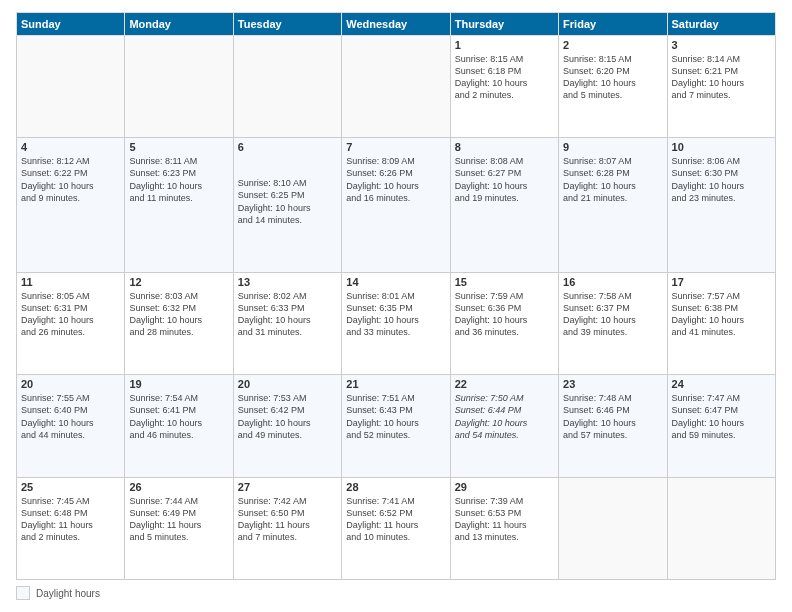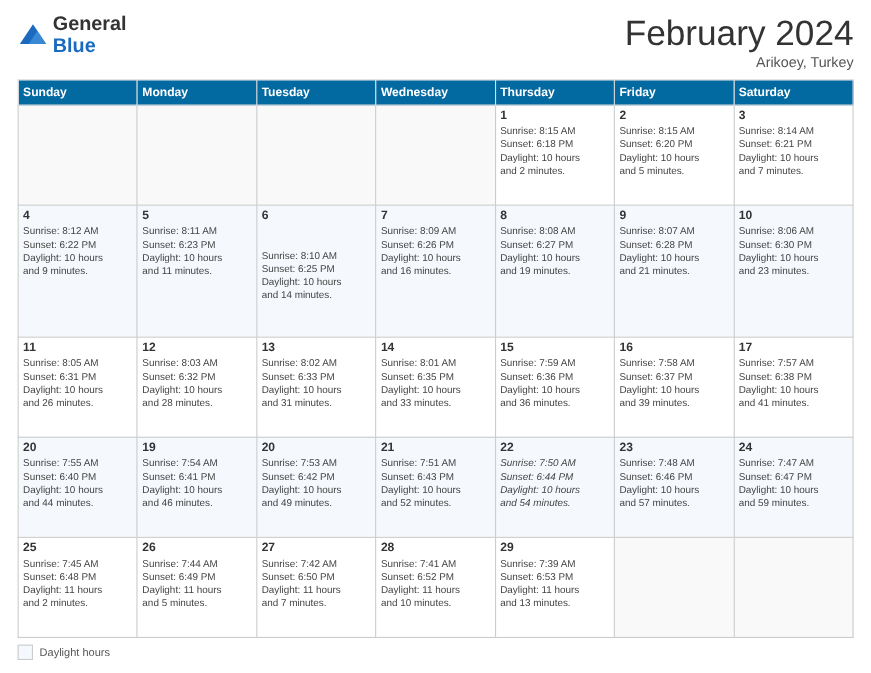--- a/index.html
+++ b/index.html
@@ -108,36 +108,20 @@
       height: 14px;
       background: #f5f8fd;
       border: 1px solid #ccc;
       display: inline-block;
     }
   </style>
 </head>
 <body>
 
 <div class="page">
-  <div class="header">
-    <div class="logo">
-      <svg class="logo-icon" viewBox="0 0 28 28">
-        <polygon points="14,4 26,22 2,22" fill="#1a6bbf"></polygon>
-        <polygon points="18,10 26,22 10,22" fill="#4a9de0" opacity="0.6"></polygon>
-      </svg>
-      <div class="logo-text">
-        <span class="logo-general">General</span><br>
-        <span class="logo-blue">Blue</span>
-      </div>
-    </div>
-    <div class="title-area">
-      <div class="month-title">February 2024</div>
-      <div class="subtitle">Arikoey, Turkey</div>
-    </div>
-  </div>
 
   <table class="calendar">
     <thead>
       <tr>
       <th>Sunday</th>
           <th>Monday</th>
           <th>Tuesday</th>
           <th>Wednesday</th>
           <th>Thursday</th>
           <th>Friday</th>

